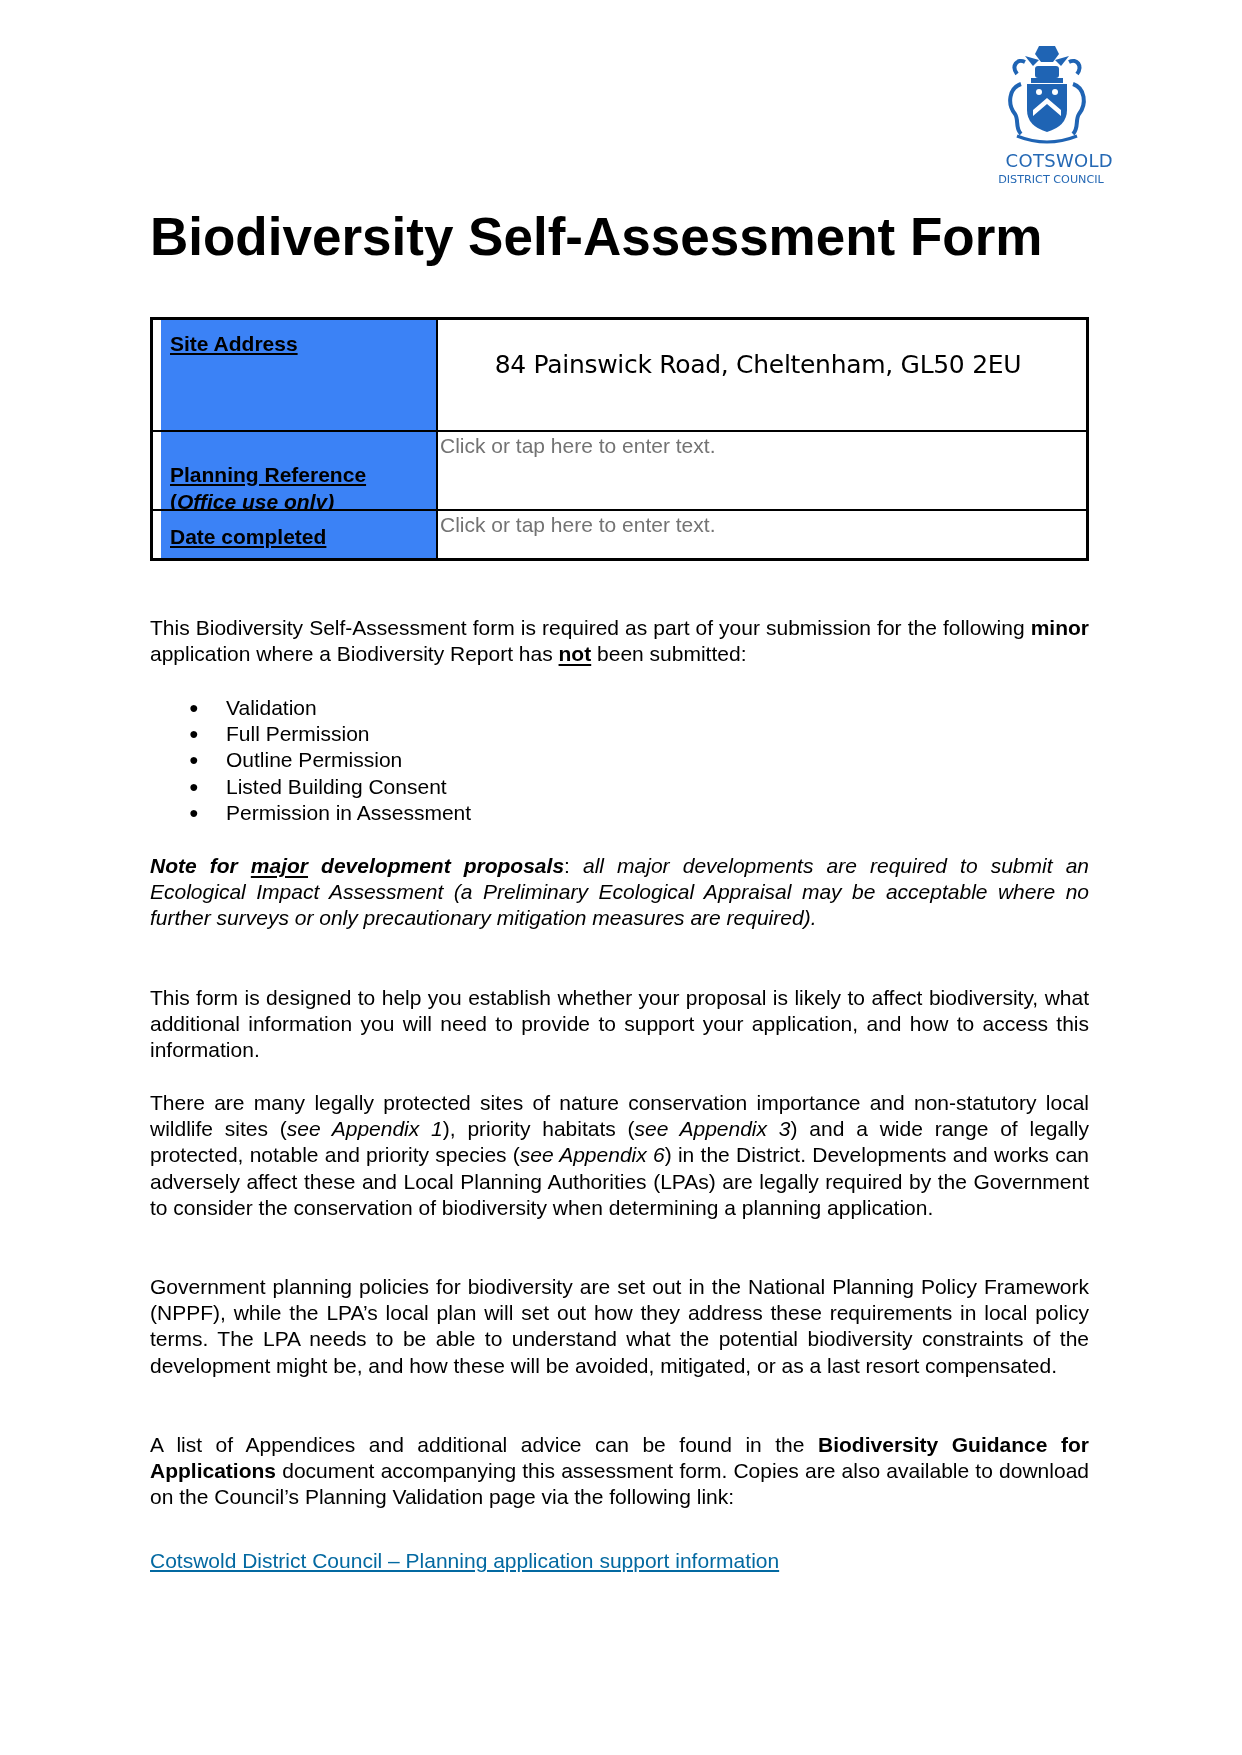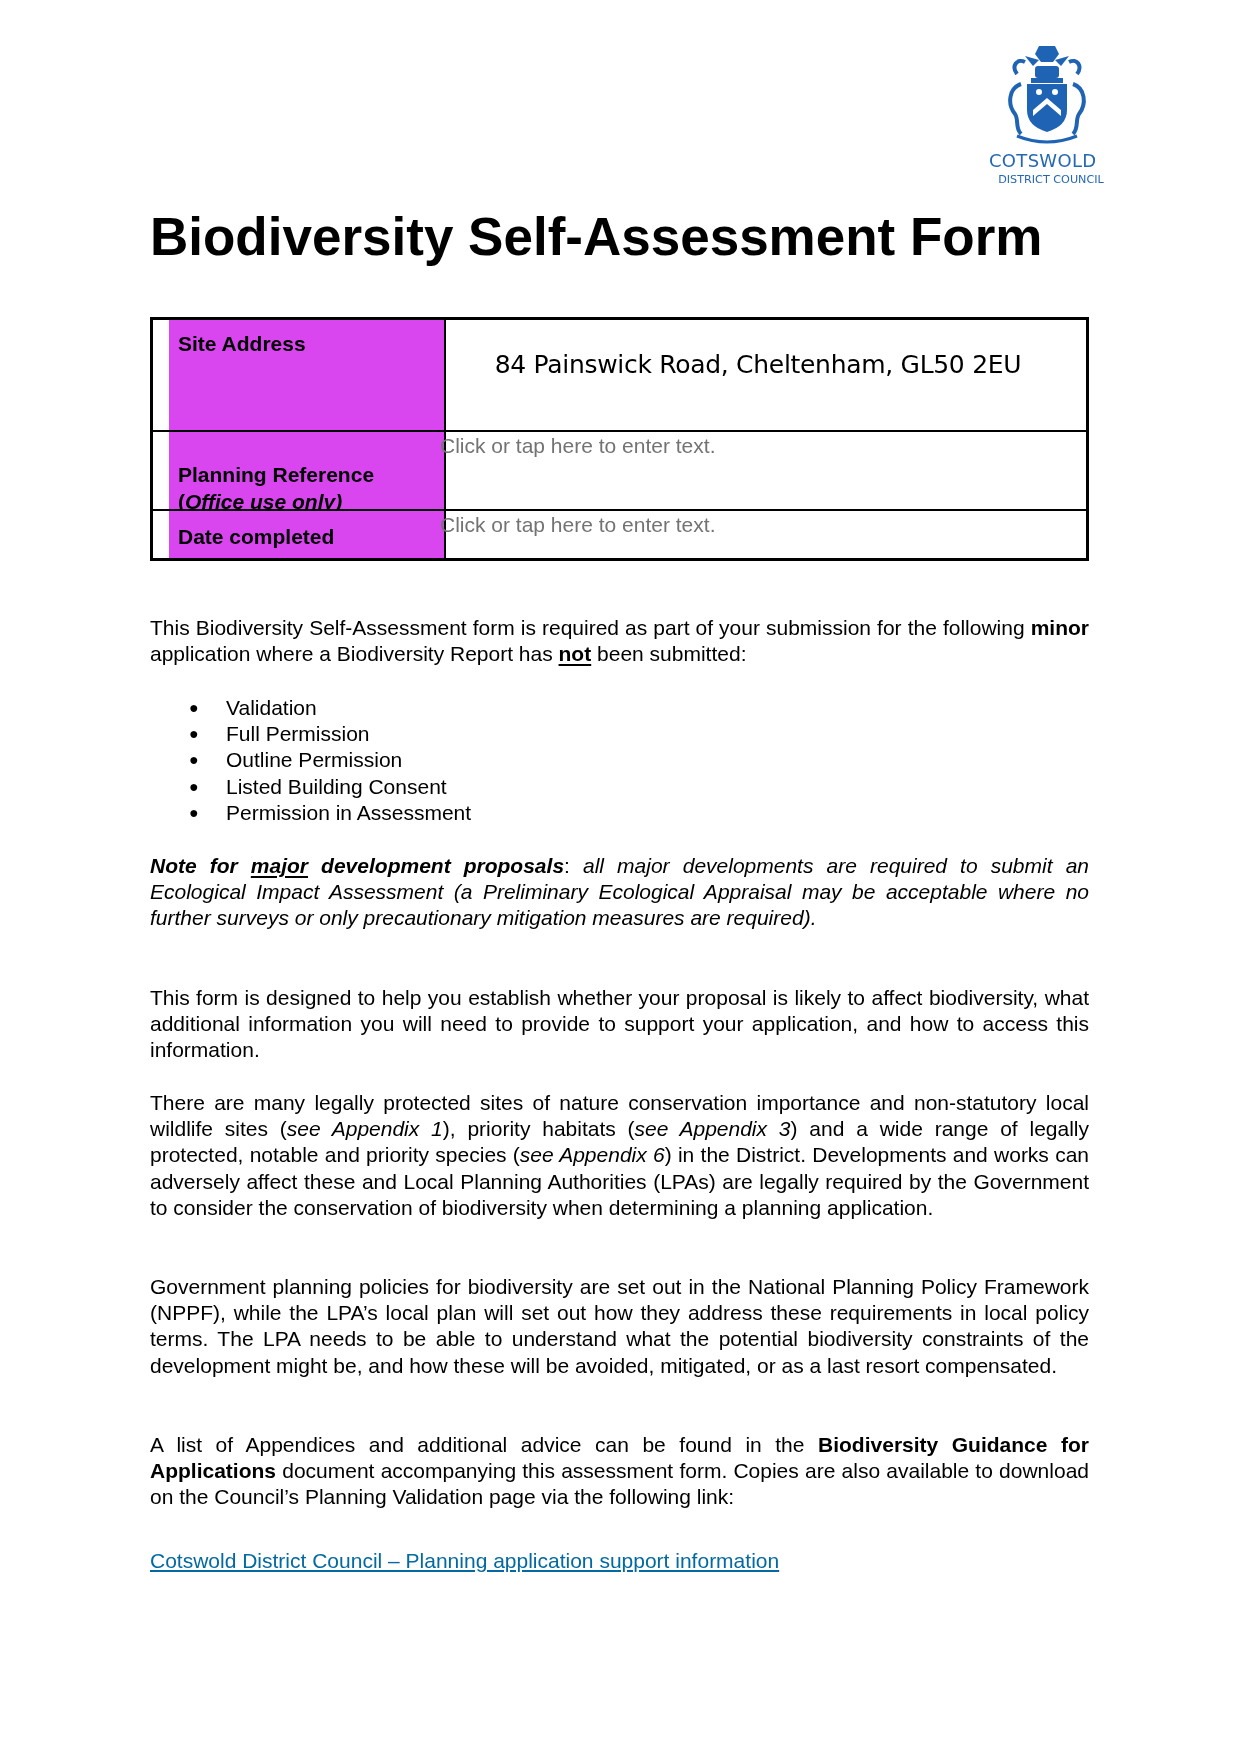--- a/index.html
+++ b/index.html
@@ -3,42 +3,42 @@
 <meta charset="utf-8">
 <style>
   html, body { margin: 0; padding: 0; background: #ffffff; }
   body { width: 1242px; height: 1755px; position: relative; overflow: hidden;
          font-family: "Liberation Sans", "DejaVu Sans", sans-serif; color: #000; }
   .abs { position: absolute; }
 
   
   .logo { left: 985px; top: 40px; width: 130px; height: 152px; }
   .logo svg { position: absolute; left: 18px; top: 4px; }
-  .logo-name { position: absolute; left: 4px; top: 111px; width: 124px; text-align: left;
+  .logo-name { position: absolute; left: 4px; top: 111px; width: 124px; text-align: right;
                font-family: "DejaVu Sans", sans-serif; color: #2468b4; font-size: 18px;
                letter-spacing: 0.3px; line-height: 20px; }
   .logo-sub { position: absolute; left: 4px; top: 133px; width: 124px; text-align: center;
               font-family: "DejaVu Sans", sans-serif; color: #2468b4; font-size: 11.2px;
               line-height: 14px; letter-spacing: 0px; }
 
   
   .title { left: 150px; top: 205px; font-size: 53px; font-weight: bold; line-height: 64px;
            white-space: nowrap; margin: 0; }
 
   
   .form-table { left: 150px; top: 317px; width: 939px; height: 244px;
                 border: 3px solid #000; box-sizing: border-box; }
   .row { position: absolute; left: 0; right: 0; box-sizing: border-box; }
   .row + .row { border-top: 2px solid #000; }
   .r1 { top: 0; height: 110px; }
   .r2 { top: 110px; height: 79px; }
   .r3 { top: 189px; height: 49px; }
-  .label-cell { position: absolute; left: 16px; top: 0; bottom: 0; width: 277px;
-                background: #d946ef; border-right: 2px solid #000; box-sizing: border-box;
-                padding: 10px 0 0 9px; font-weight: bold; font-size: 21px; line-height: 27px; }
+  .label-cell { position: absolute; left: 8px; top: 0; bottom: 0; width: 277px;
+                background: #3b82f6; border-right: 2px solid #000; box-sizing: border-box;
+                padding: 10px 0 0 9px; font-weight: bold; font-size: 21px; line-height: 27px; text-decoration: underline; }
   .value-cell { position: absolute; left: 277px; right: 0; top: 0; bottom: 0;
                 box-sizing: border-box; padding: 0 10px; }
   .address { text-align: center; font-size: 25px; line-height: 30px; padding-top: 30px;
              font-family: "DejaVu Sans", sans-serif; font-weight: normal; letter-spacing: -0.3px; }
   .placeholder { color: #737373; font-size: 21px; line-height: 26px; padding-top: 1px; cursor: text; }
   .r2 .label-cell { padding-top: 29px; }
   .r3 .label-cell { padding-top: 12px; }
   .italic { font-style: italic; }
 
   

